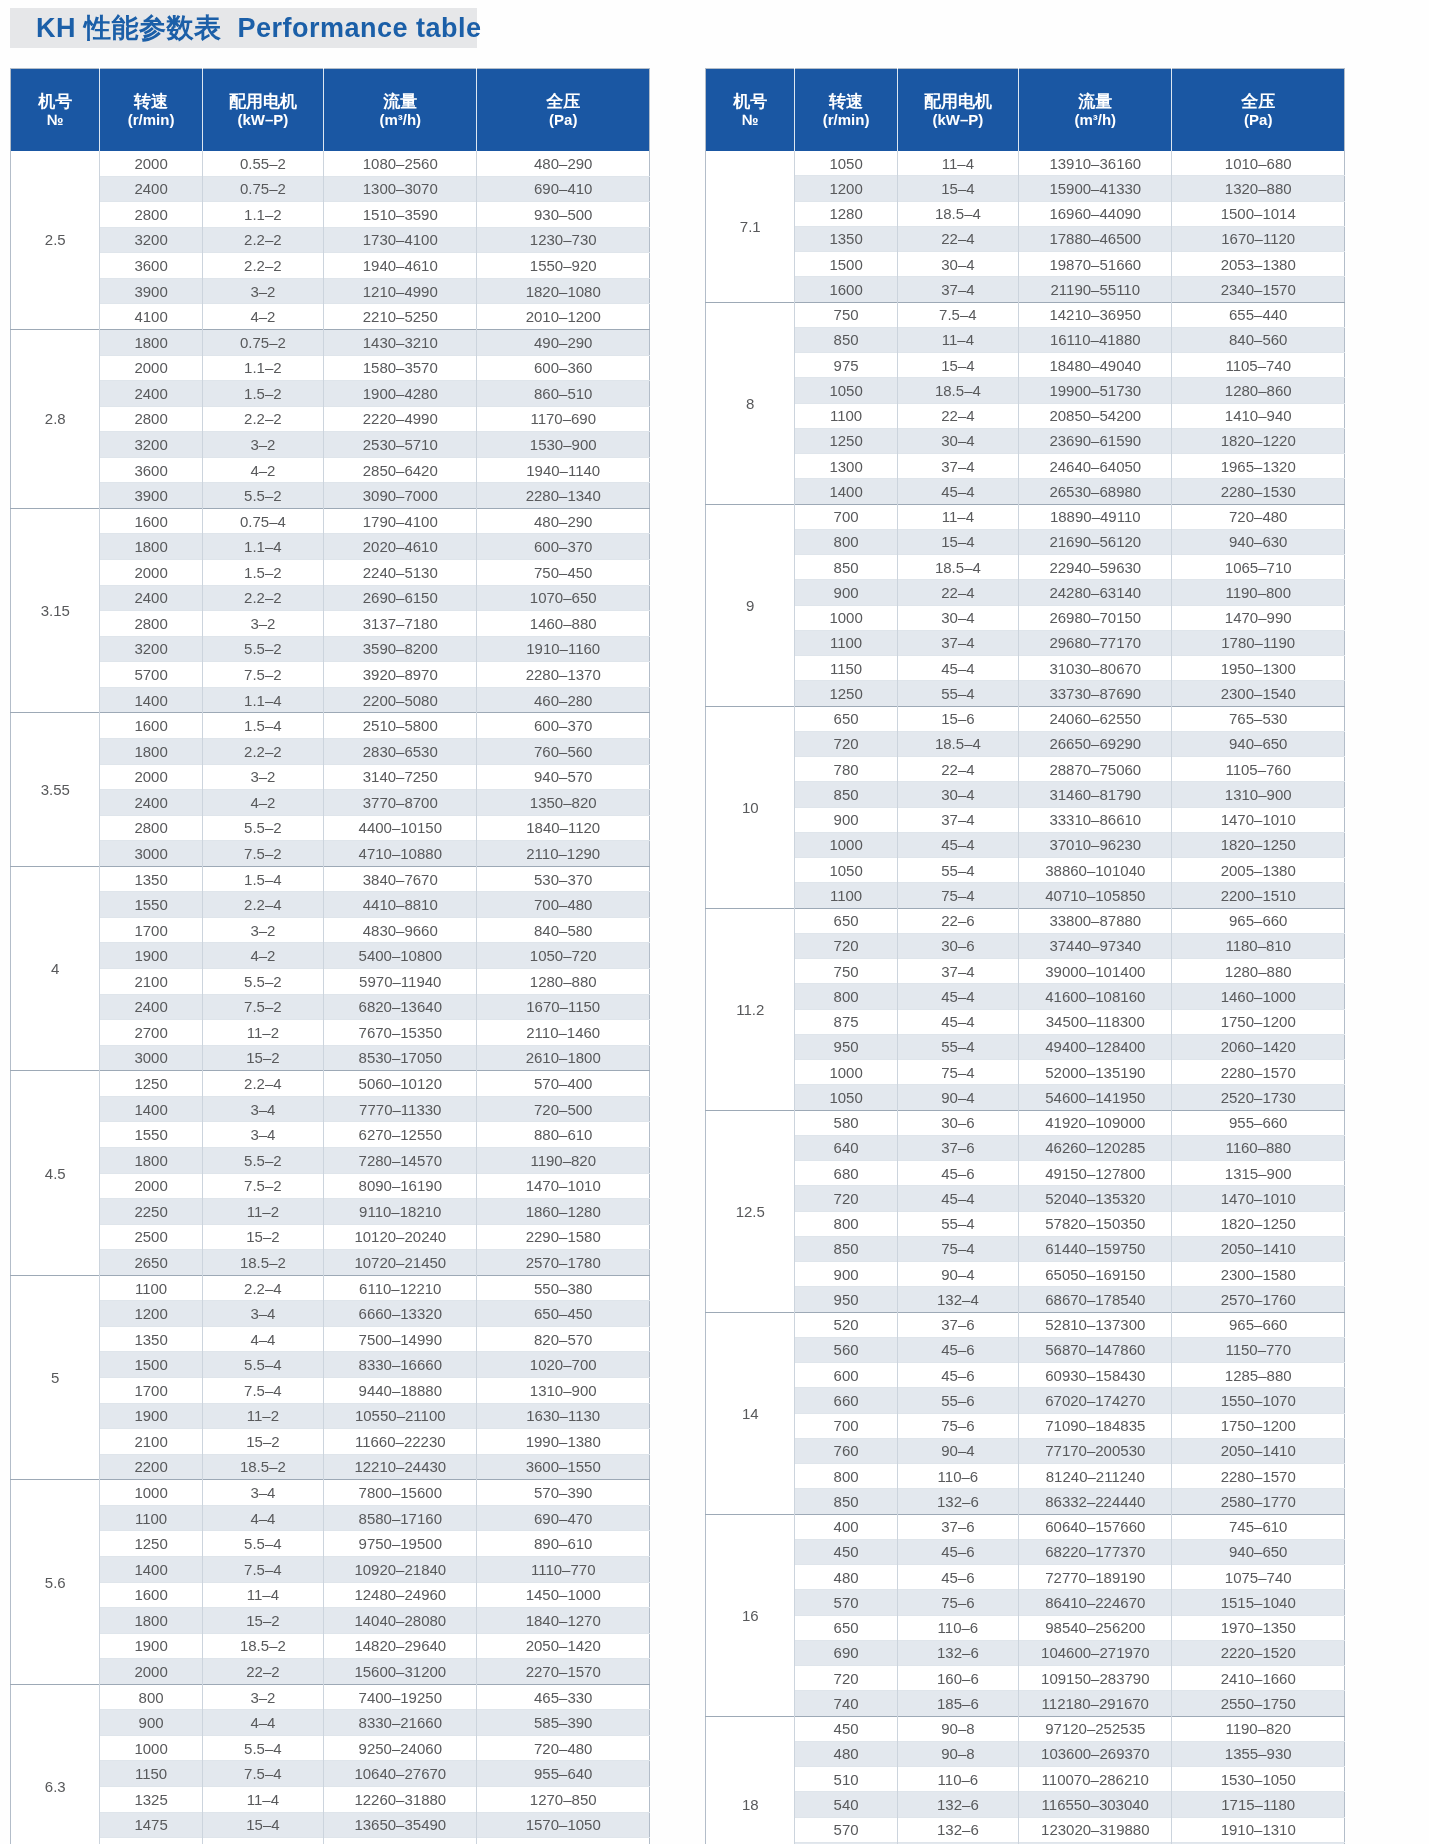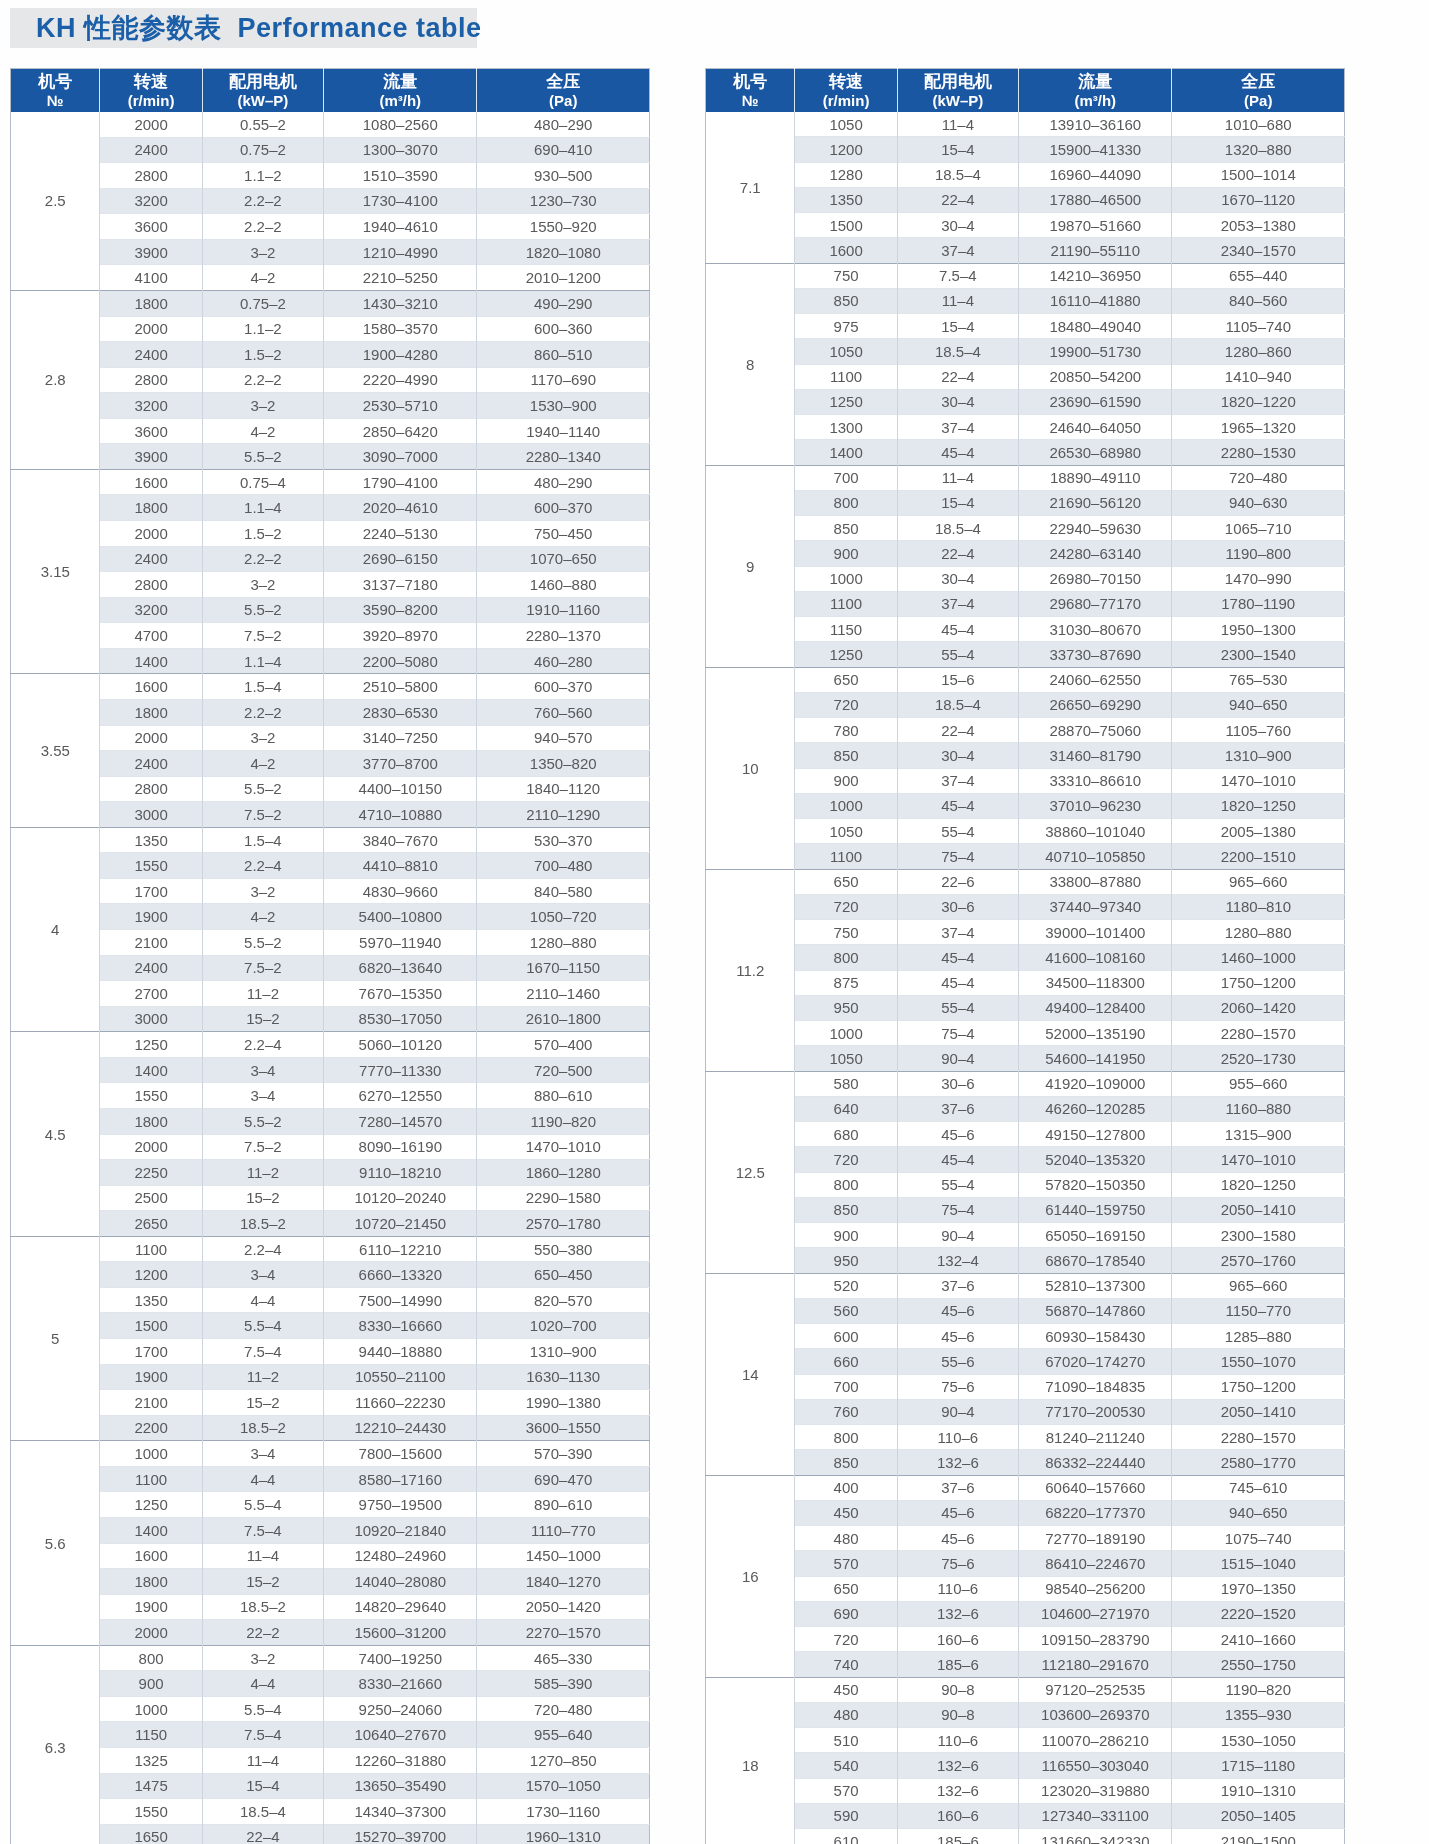--- a/index.html
+++ b/index.html
@@ -18,22 +18,22 @@
     margin-left:26px;letter-spacing:.5px;white-space:nowrap;
   }
   .title-en{margin-left:16px;}
   .tbl{position:absolute;top:68px;}
   #t0{left:10px;width:640px;--rh:24.57px;}
   #t1{left:705px;width:640px;--rh:24.25px;}
   table.perf{width:100%;border-collapse:collapse;table-layout:fixed;
     border:1px solid var(--outer-border,#b3bdc9);}
   col.c0{width:14%} col.c1{width:16%} col.c2{width:19%} col.c3{width:24%} col.c4{width:27%}
   .perf th{
-    background:var(--header-bg,#1a57a3);color:#fff;font-weight:bold;height:43px;
-    padding:0;line-height:1.15;text-align:center;vertical-align:middle;
+    background:var(--header-bg,#1a57a3);color:#fff;font-weight:bold;height:52px;
+    padding:15px;line-height:1.15;text-align:center;vertical-align:middle;
     border-left:1px solid rgba(255,255,255,.85);
   }
   .perf th:first-child{border-left:none;}
   .perf th .l1{font-size:17px;display:block;}
   .perf th .l2{font-size:15px;display:block;}
   .perf td{
     height:var(--rh);padding:0;text-align:center;vertical-align:middle;
     font-size:15px;color:var(--text-color,#58595b);
     border-left:1px solid var(--grid-v,#ccd4dd);
     border-top:1px solid var(--grid-h,#dfe5eb);
@@ -204,21 +204,21 @@
           <td class="plain">3137–7180</td>
           <td class="plain">1460–880</td>
         </tr>
         <tr>
           <td class="stripe">3200</td>
           <td class="stripe">5.5–2</td>
           <td class="stripe">3590–8200</td>
           <td class="stripe">1910–1160</td>
         </tr>
         <tr>
-          <td class="plain">4700</td>
+          <td class="plain">5700</td>
           <td class="plain">7.5–2</td>
           <td class="plain">3920–8970</td>
           <td class="plain">2280–1370</td>
         </tr>
         <tr>
           <td class="stripe">1400</td>
           <td class="stripe">1.1–4</td>
           <td class="stripe">2200–5080</td>
           <td class="stripe">460–280</td>
         </tr>

